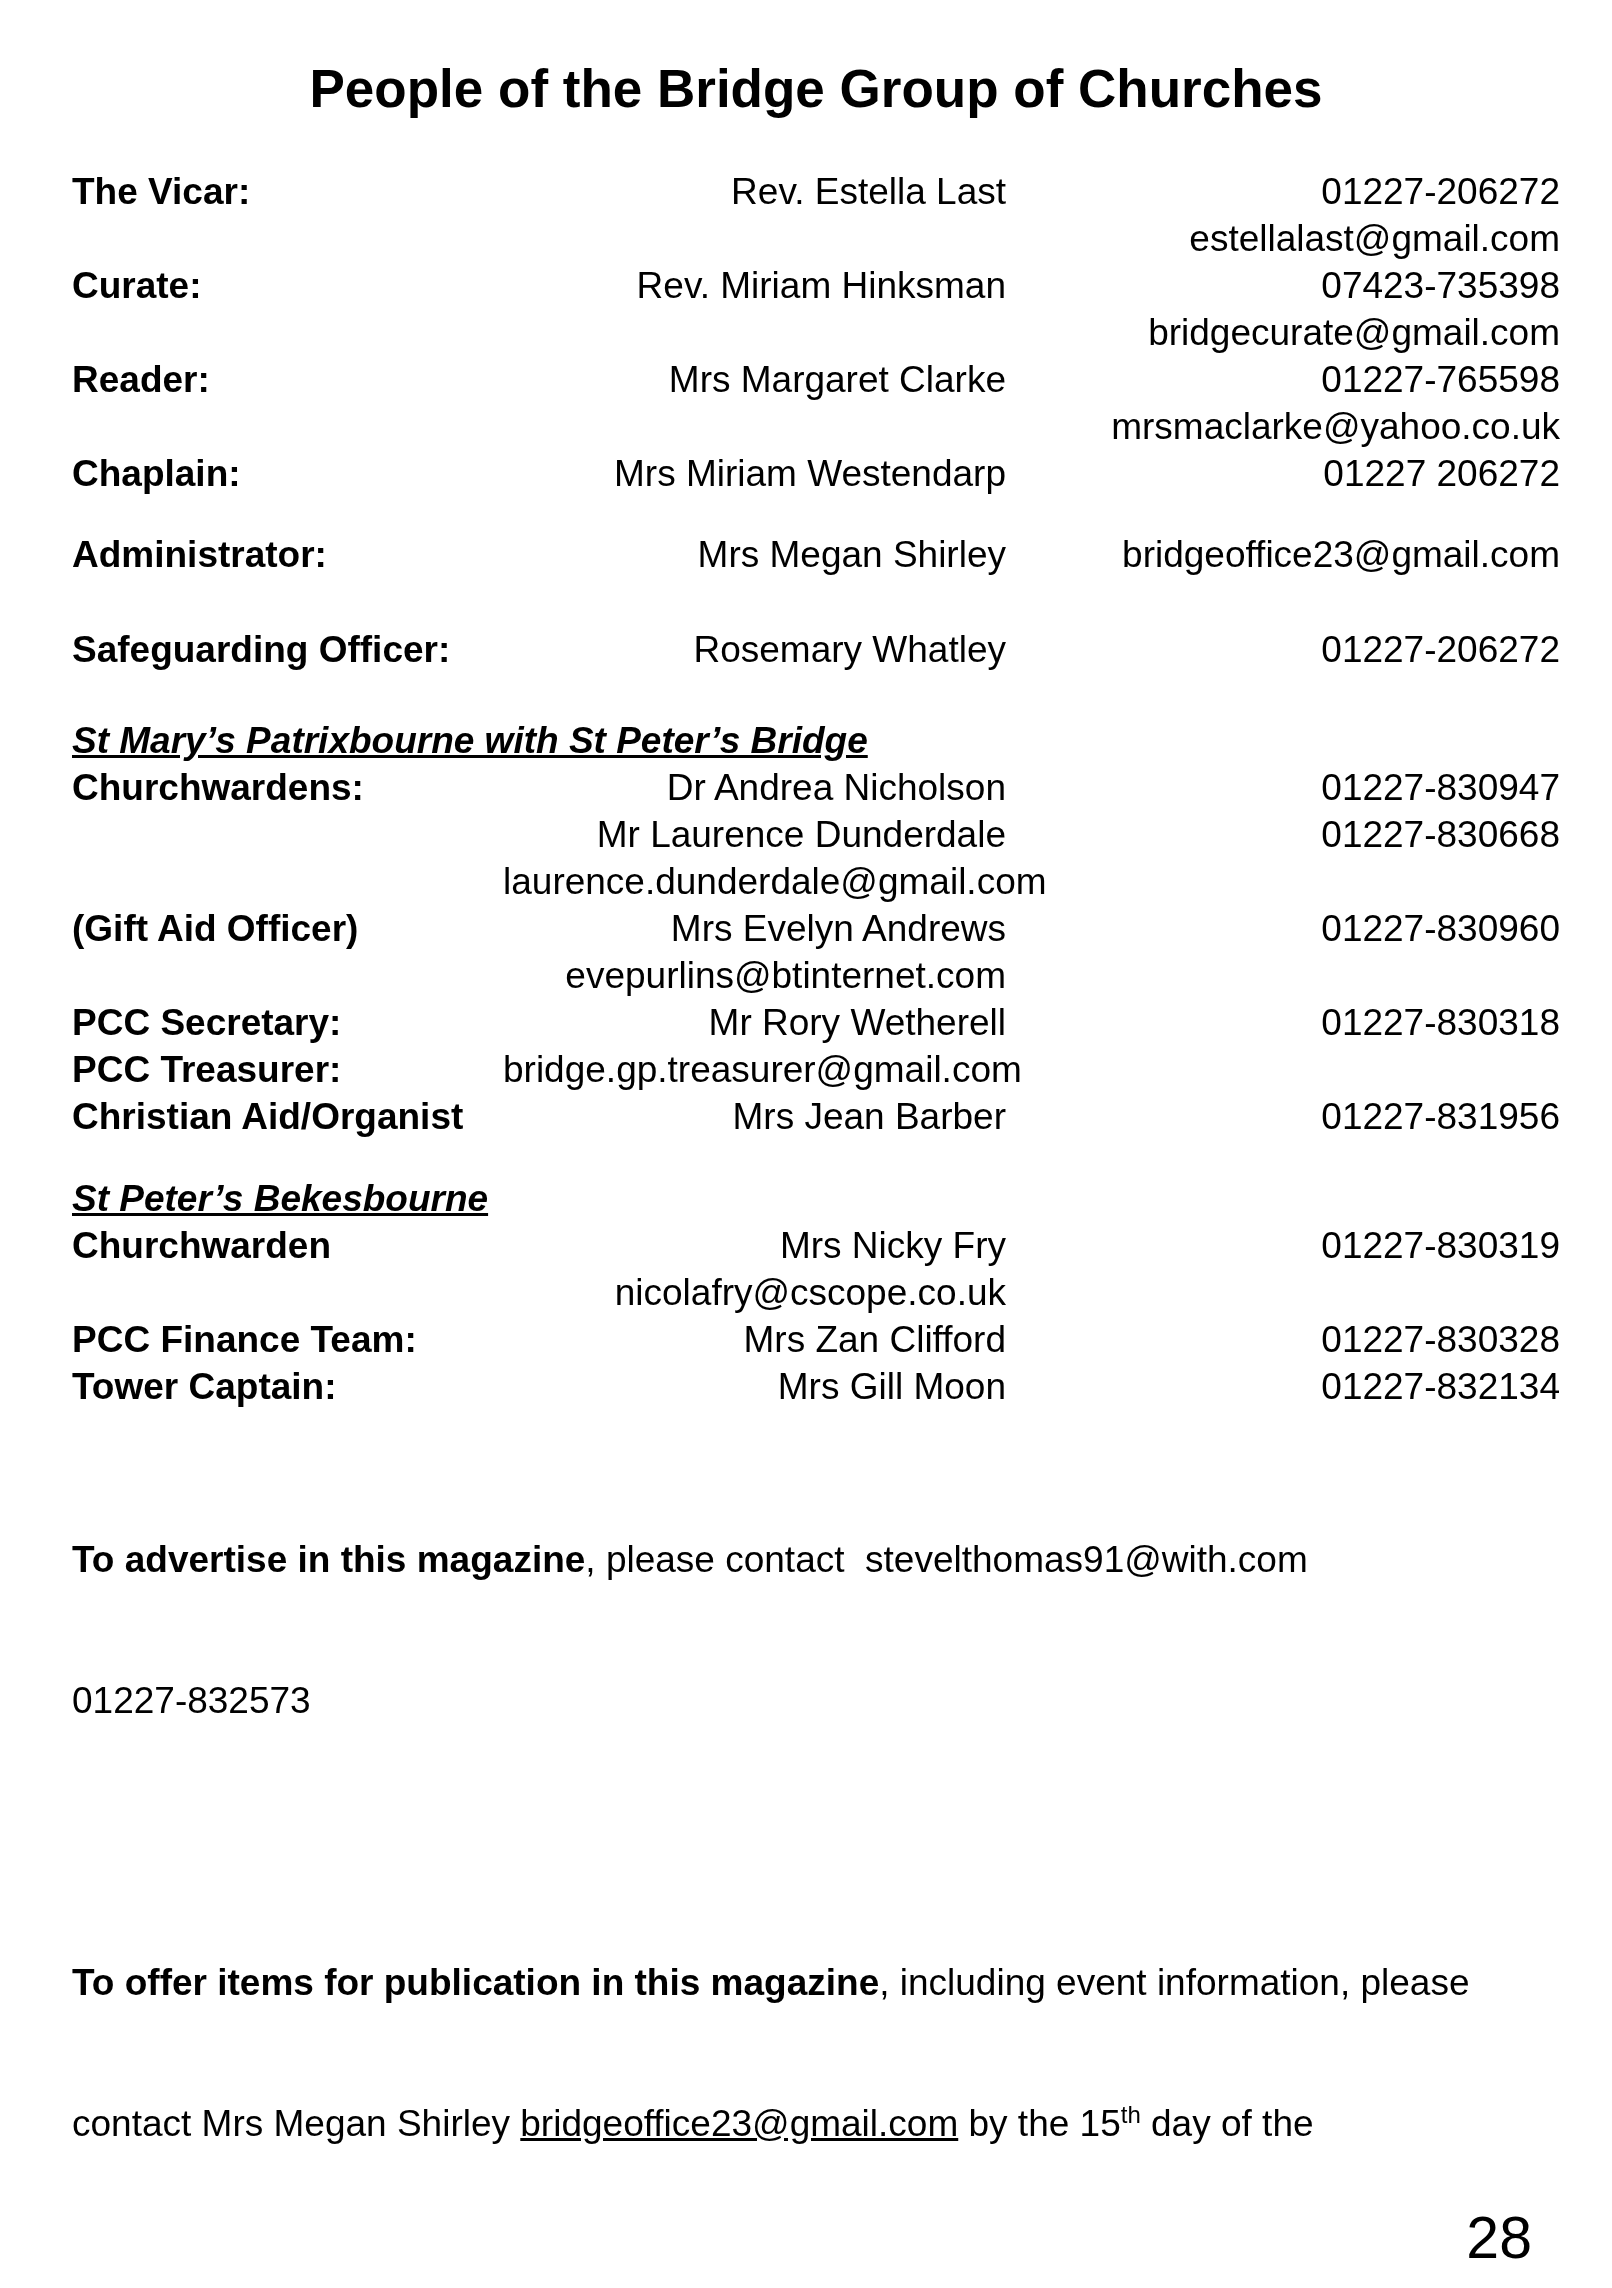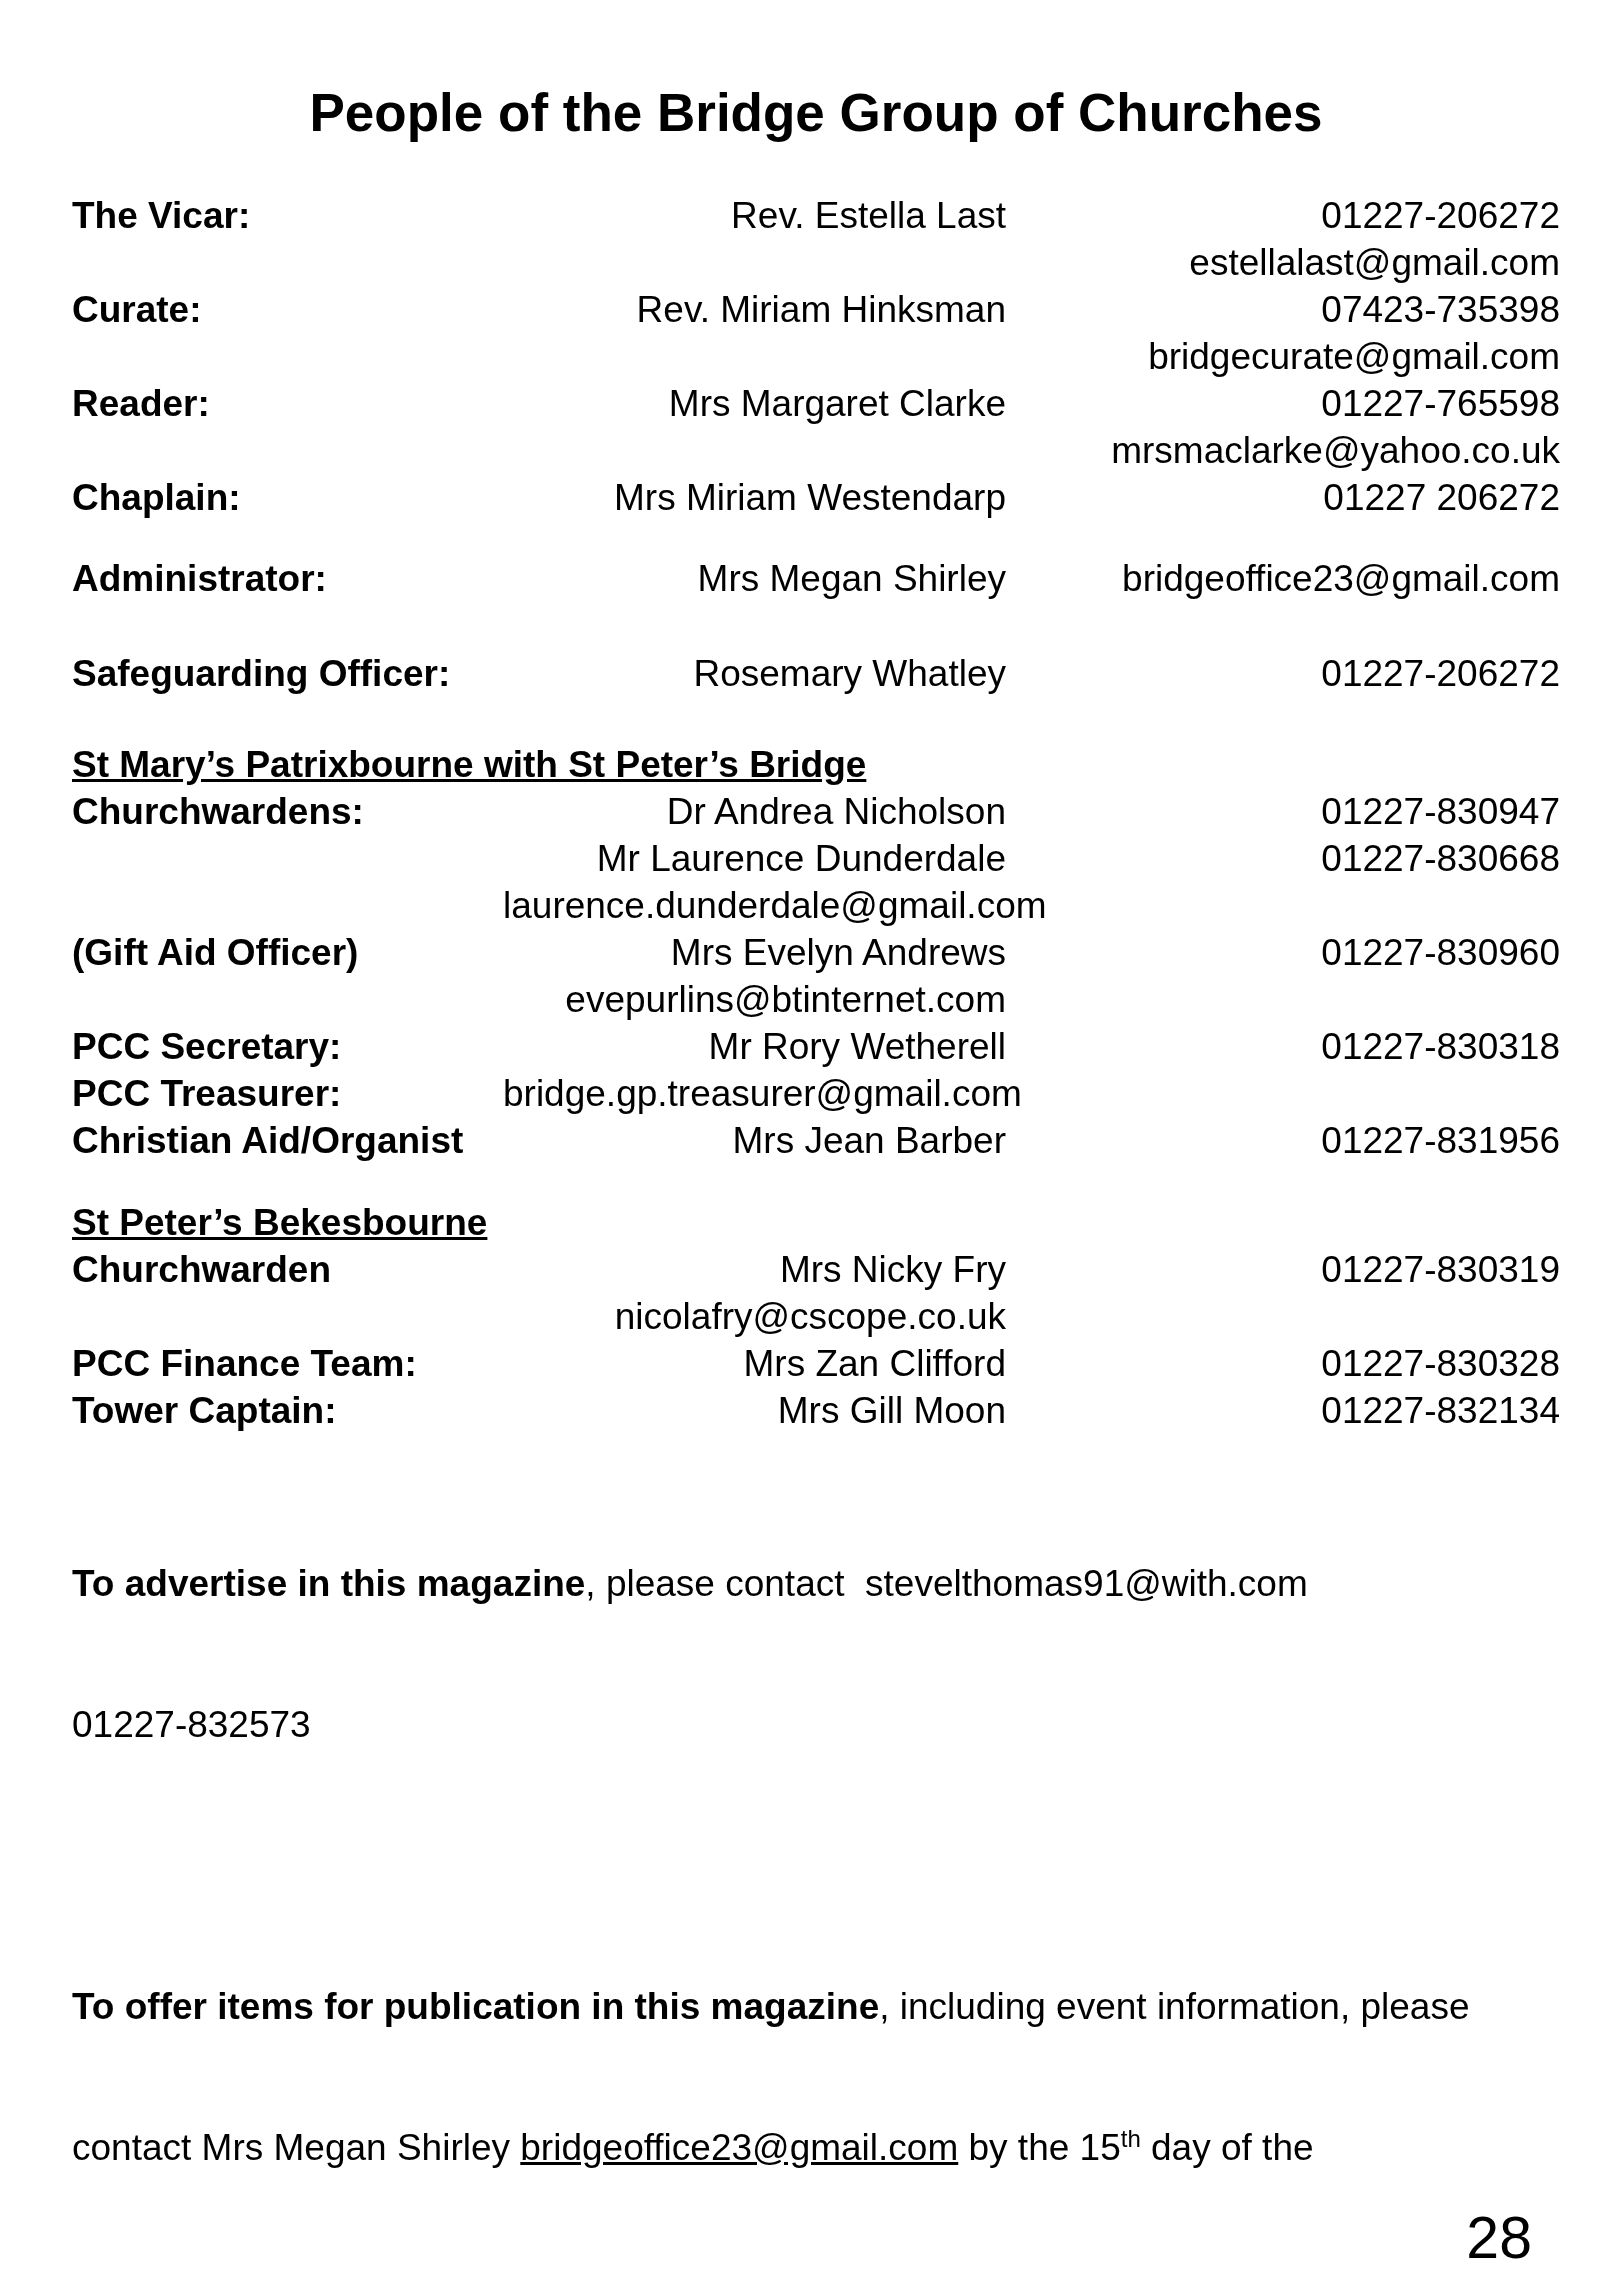--- a/index.html
+++ b/index.html
@@ -9,36 +9,37 @@
     margin:0 auto;
     background:#ffffff;
     color:#000000;
     font-family:"Liberation Sans", sans-serif;
     font-size:37px;
     line-height:47px;
     overflow:hidden;
   }
   .content{position:absolute;left:72px;top:0;width:1488px;}
   .title{
-    margin-top:82px;
+    margin-top:58px;
     font-size:53px;
     line-height:61px;
     font-weight:bold;
     text-align:center;
     white-space:pre;
   }
   .directory{margin-top:49px;}
   .crow{display:flex;}
   .c1{width:431px;flex:0 0 431px;font-weight:bold;white-space:pre;}
   .c2{width:503px;flex:0 0 503px;white-space:pre;text-align:right;}
   .c3{flex:1 1 auto;text-align:right;white-space:pre;}
   .heading{
     font-weight:bold;
     text-decoration:underline;
     white-space:pre;
+    font-style:italic;
   }
   .sp37{height:34px;} .sp52{height:48px;} .sp48{height:44px;}
   .sp38{height:35px;}
   .para{white-space:pre-wrap;}
   .para .b{font-weight:bold;margin-top:32px;}
   .link{text-decoration:underline;}
   .sup{font-size:24px;vertical-align:super;line-height:0;}
   .pagenum{
     position:absolute;
     top:2211px;

